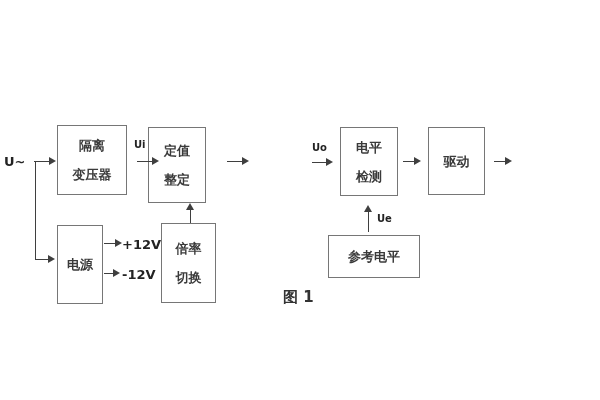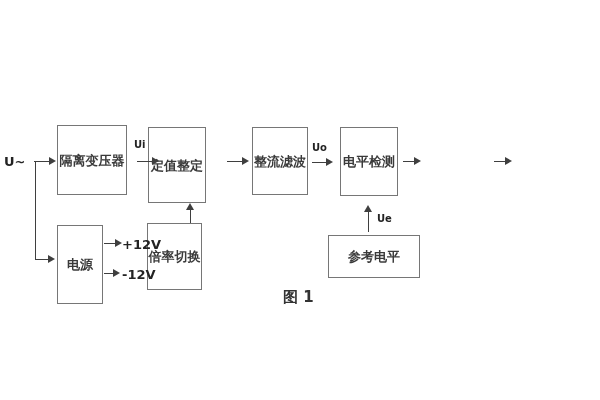--- a/index.html
+++ b/index.html
@@ -2,21 +2,21 @@
 <html><head>
 <meta charset="utf-8">
 <style>
   html,body{margin:0;padding:0;background:#ffffff;}
   .canvas{
     position:relative;width:600px;height:400px;background:#ffffff;overflow:hidden;
     font-family:"DejaVu Sans","Liberation Sans",sans-serif;
   }
   .box{
     position:absolute;box-sizing:border-box;border:1px solid #767676;background:#ffffff;
-    display:flex;flex-direction:row;align-items:center;justify-content:center;
+    display:flex;flex-direction:column;align-items:center;justify-content:center;
     color:#3a3a3a;font-size:13px;font-weight:600;text-align:center;
   }
   .box span{line-height:29px;white-space:nowrap;}
   .hline{position:absolute;height:1px;background:#3f3f3f;}
   .vline{position:absolute;width:1px;background:#3f3f3f;}
   .ah-right{position:absolute;width:0;height:0;
     border-top:4px solid transparent;border-bottom:4px solid transparent;
     border-left:7px solid #3f3f3f;}
   .ah-up{position:absolute;width:0;height:0;
     border-left:4px solid transparent;border-right:4px solid transparent;
@@ -33,37 +33,36 @@
   <div class="box" style="left:57px;top:125px;width:70px;height:70px">
     <span>隔离</span>
     <span>变压器</span>
   </div>
 
   <div class="box" style="left:148px;top:127px;width:58px;height:76px">
     <span>定值</span>
     <span>整定</span>
   </div>
 
-  <div class="box" style="left:252px;top:127px;width:56px;height:68px">
-    <span>整流</span>
-    <span>滤波</span>
-  </div>
 
   <div class="box" style="left:340px;top:127px;width:58px;height:69px">
     <span>电平</span>
     <span>检测</span>
   </div>
 
+  <div class="box" style="left:428px;top:127px;width:57px;height:68px">
+    <span>驱动</span>
+  </div>
 
 
   <div class="box" style="left:57px;top:225px;width:46px;height:79px">
     <span>电源</span>
   </div>
 
-  <div class="box" style="left:147px;top:223px;width:55px;height:67px">
+  <div class="box" style="left:161px;top:223px;width:55px;height:80px">
     <span>倍率</span>
     <span>切换</span>
   </div>
 
   <div class="box" style="left:328px;top:235px;width:92px;height:43px">
     <span style="line-height:1.2">参考电平</span>
   </div>
 
   <div class="hline" style="left:34px;top:161px;width:16px"></div>
   <div class="ah-right" style="left:49px;top:157px"></div>

